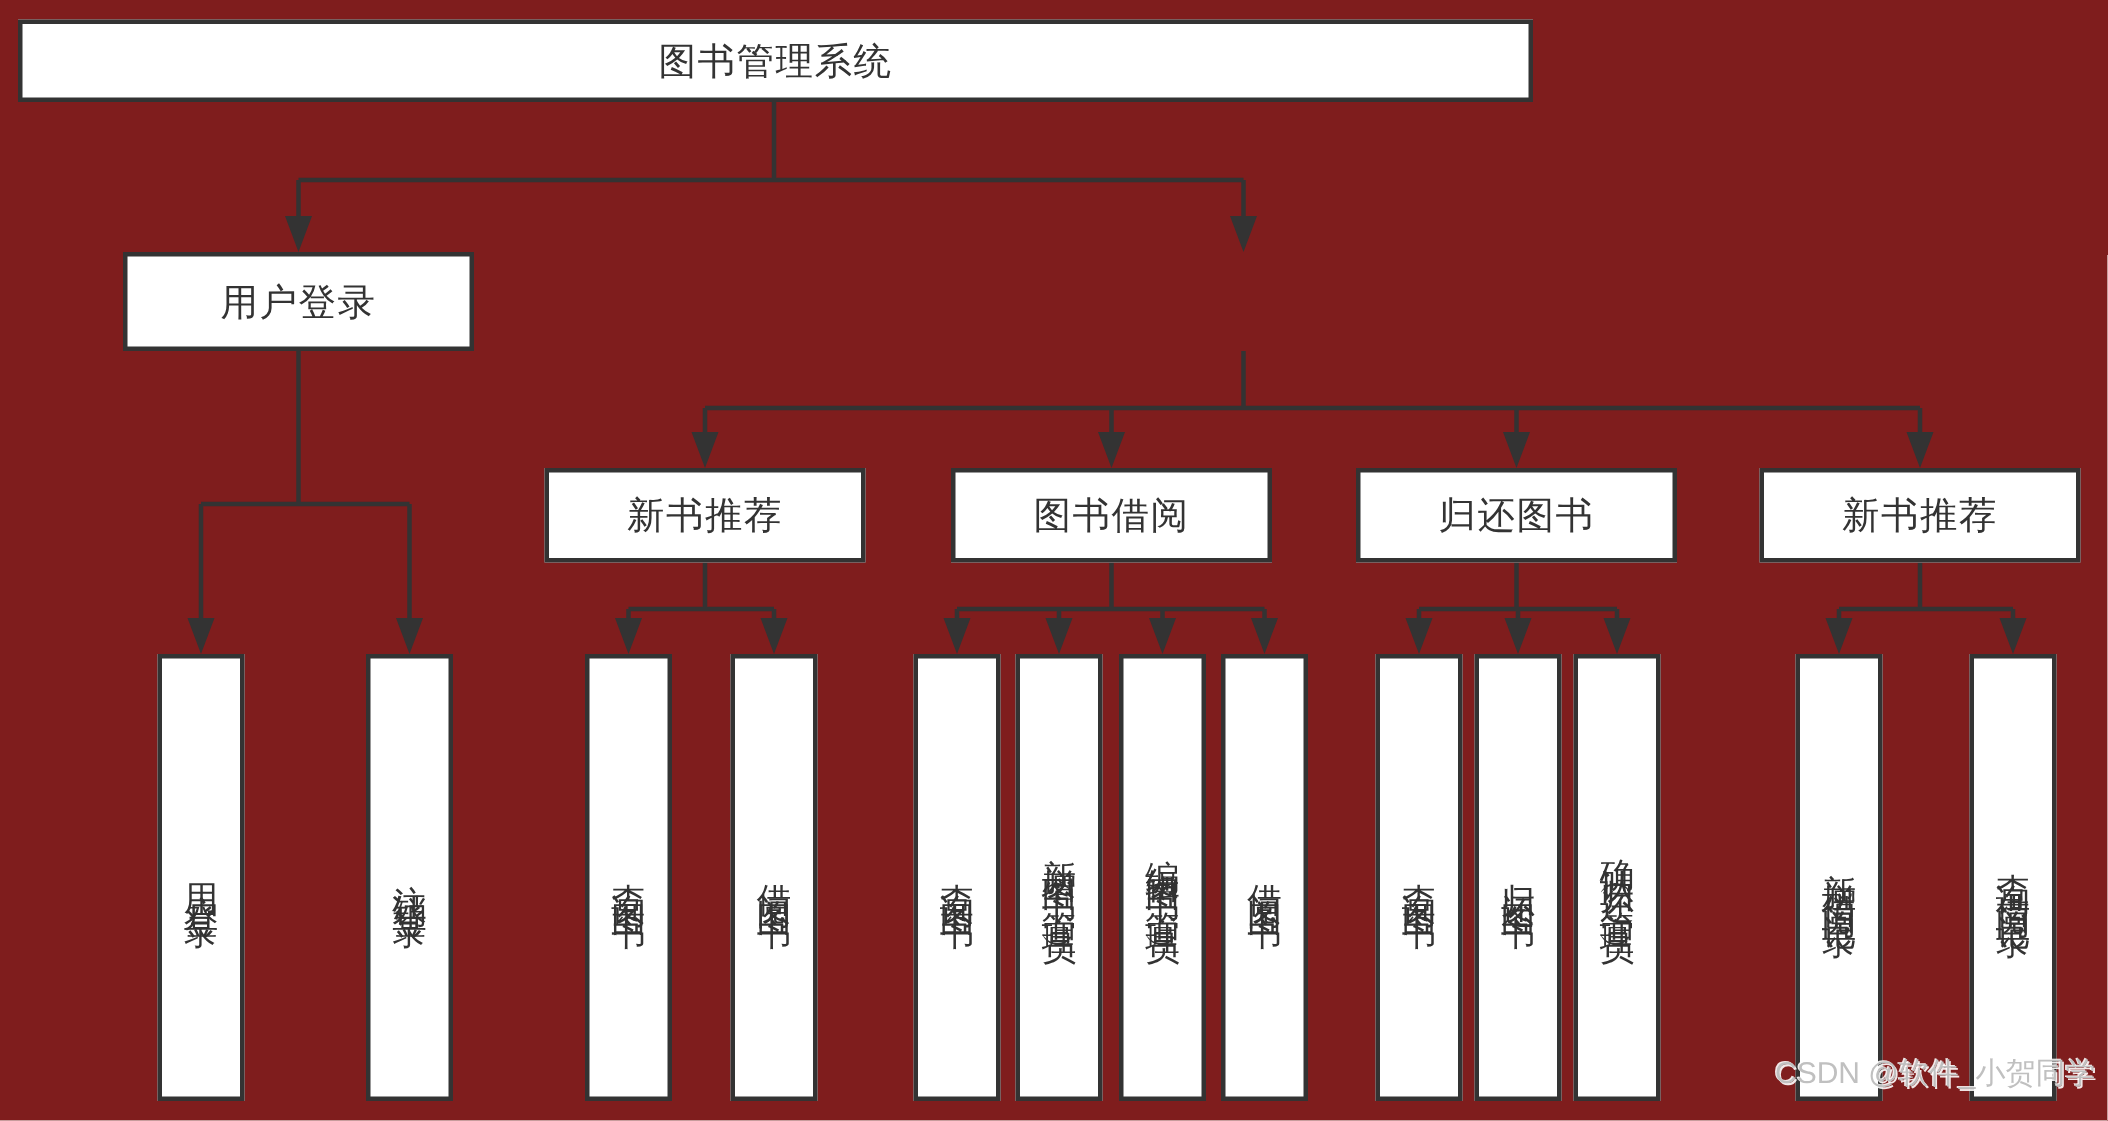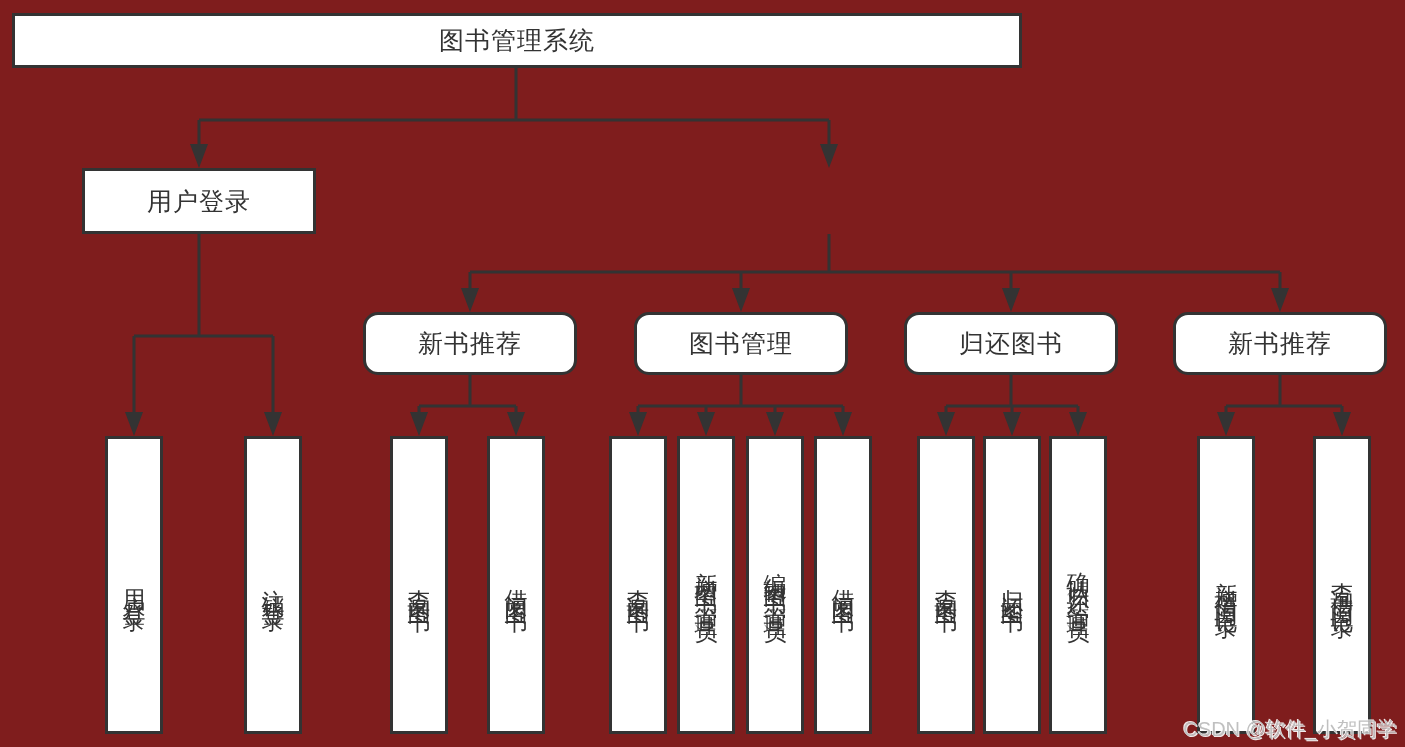--- a/index.html
+++ b/index.html
@@ -19,34 +19,34 @@
     background: #ffffff;
     color: #333333;
     display: flex;
     align-items: center;
     justify-content: center;
     text-align: center;
   }
   .h { font-size: 25px; letter-spacing: 1px; }
   .root  { left: 12px;  top: 13px;  width: 1010px; height: 55px; }
   .lvl2  { top: 168px;  height: 66px; }
-  .lvl3  { top: 312px;  height: 63px; width: 214px; border-radius: 15px; }
+  .lvl3  { top: 312px;  height: 63px; width: 214px; }
   .leaf  { top: 436px;  height: 298px; width: 58px; }
   .leaf span {
     writing-mode: vertical-rl;
     text-orientation: mixed;
     font-size: 23px;
     letter-spacing: 7px;
     line-height: 1;
     white-space: nowrap;
   }
   .watermark {
     position: absolute;
     right: 8px;
-    bottom: 4px;
+    bottom: 18px;
     font-size: 20px;
     color: #c0c0c0;
     text-shadow: 1px 1px 0 rgba(255,255,255,.9), -1px -1px 0 rgba(255,255,255,.9);
     z-index: 5;
   }
 </style>
 </head>
 <body>
 
 <div class="stage">
@@ -80,21 +80,21 @@
              M1069 412 L1087 412 L1078 436 Z
              M1217 412 L1235 412 L1226 436 Z
              M1333 412 L1351 412 L1342 436 Z"></path>
   </svg>
 
   <div class="box h root">图书管理系统</div>
 
   <div class="box h lvl2" style="left:82px;width:234px;">用户登录</div>
 
   <div class="box h lvl3" style="left:363px;">新书推荐</div>
-  <div class="box h lvl3" style="left:634px;">图书管理</div>
+  <div class="box h lvl3" style="left:634px;">图书借阅</div>
   <div class="box h lvl3" style="left:904px;">归还图书</div>
   <div class="box h lvl3" style="left:1173px;">新书推荐</div>
 
   <div class="box leaf" style="left:105px;">
     <span>用户登录</span>
   </div>
   <div class="box leaf" style="left:244px;">
     <span>注销登录</span>
   </div>
 

